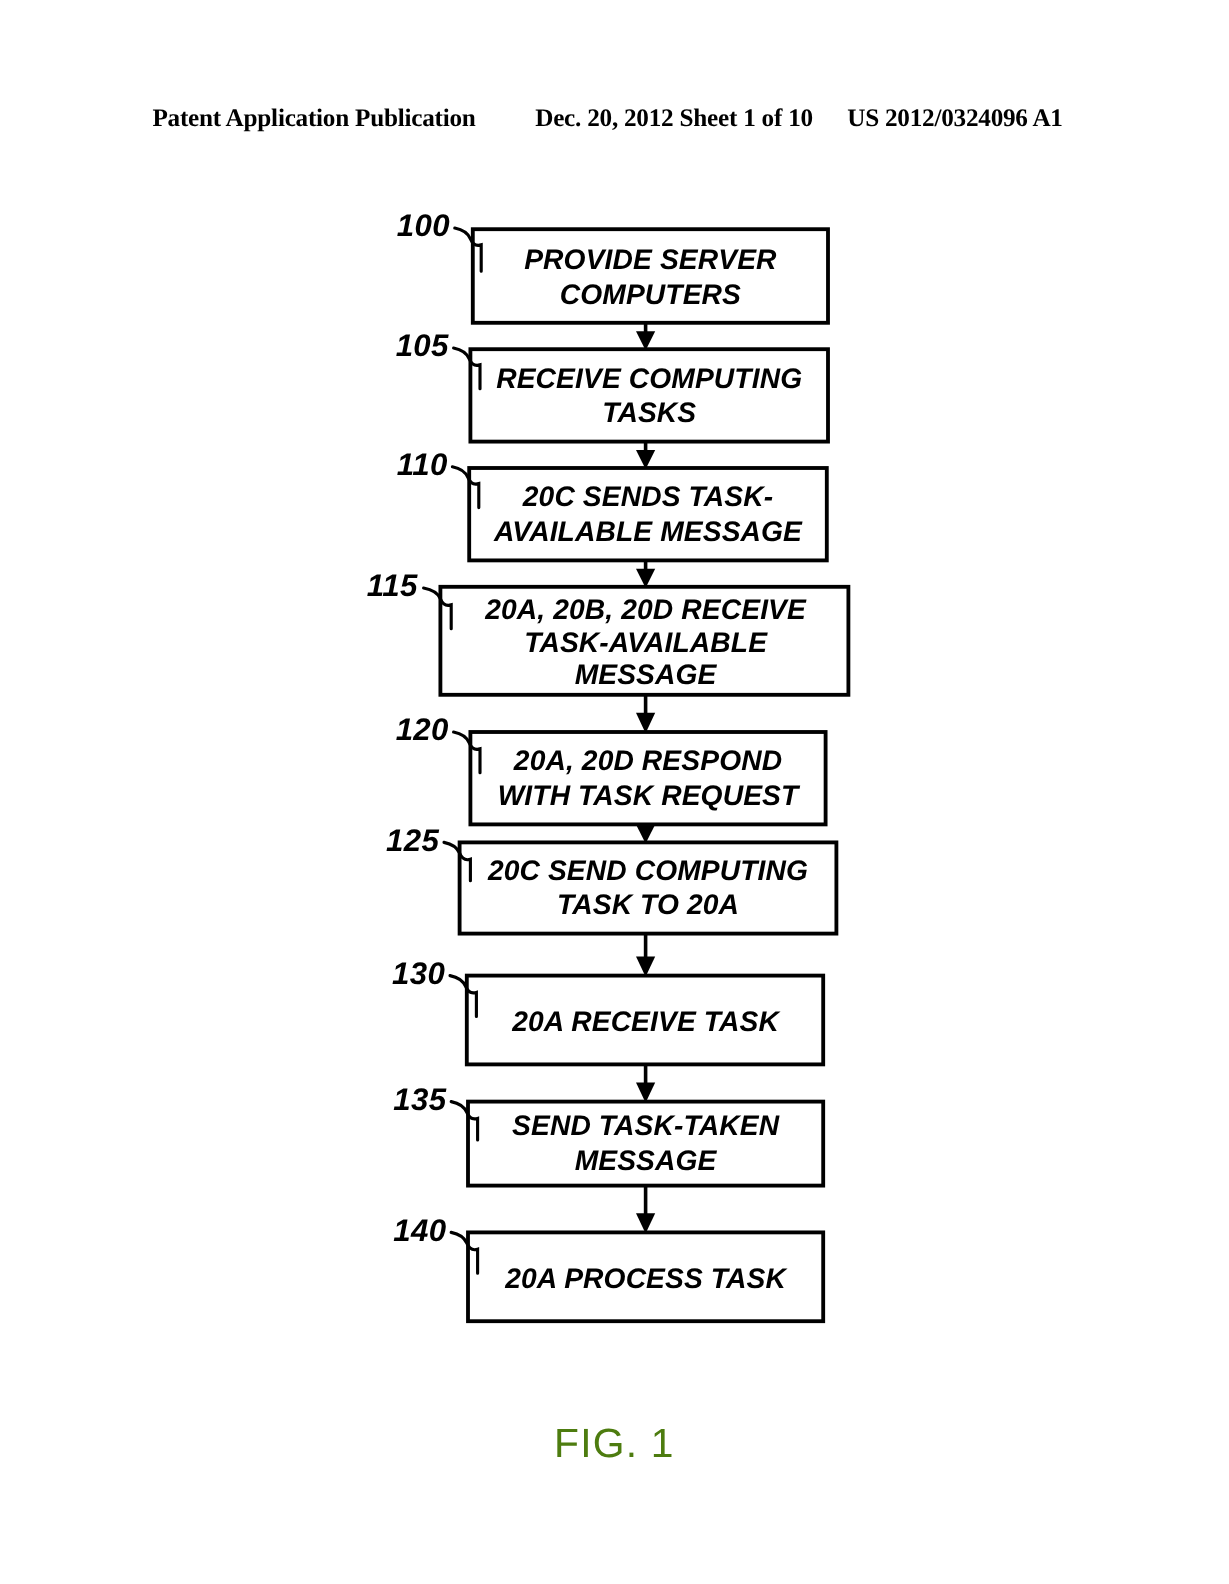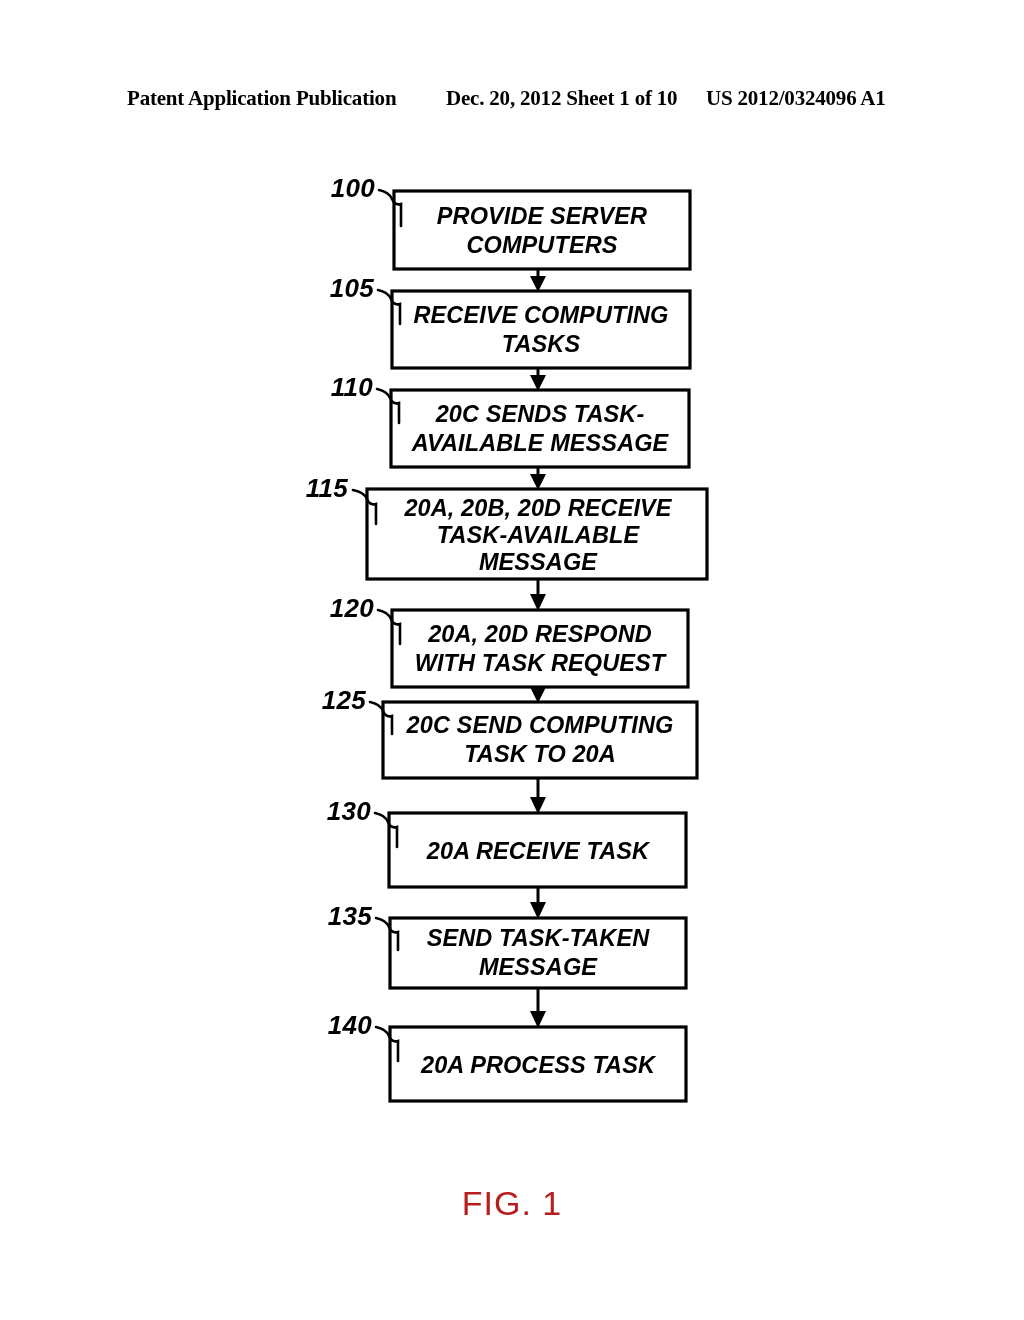--- a/index.html
+++ b/index.html
@@ -98,21 +98,21 @@
   
   .fig-caption {
     position: absolute;
     left: 0;
     top: 1184px;
     width: 1024px;
     text-align: center;
     font-family: "Liberation Sans", sans-serif;
     font-size: 34px;
     letter-spacing: 1px;
-    color: #b91c1c;
+    color: #4d7c0f;
   }
 </style>
 </head>
 <body>
 
 <div class="page-header">
   <span class="hdr-left">Patent Application Publication</span>
   <span class="hdr-mid">Dec. 20, 2012  Sheet 1 of 10</span>
   <span class="hdr-right">US 2012/0324096 A1</span>
 </div>

